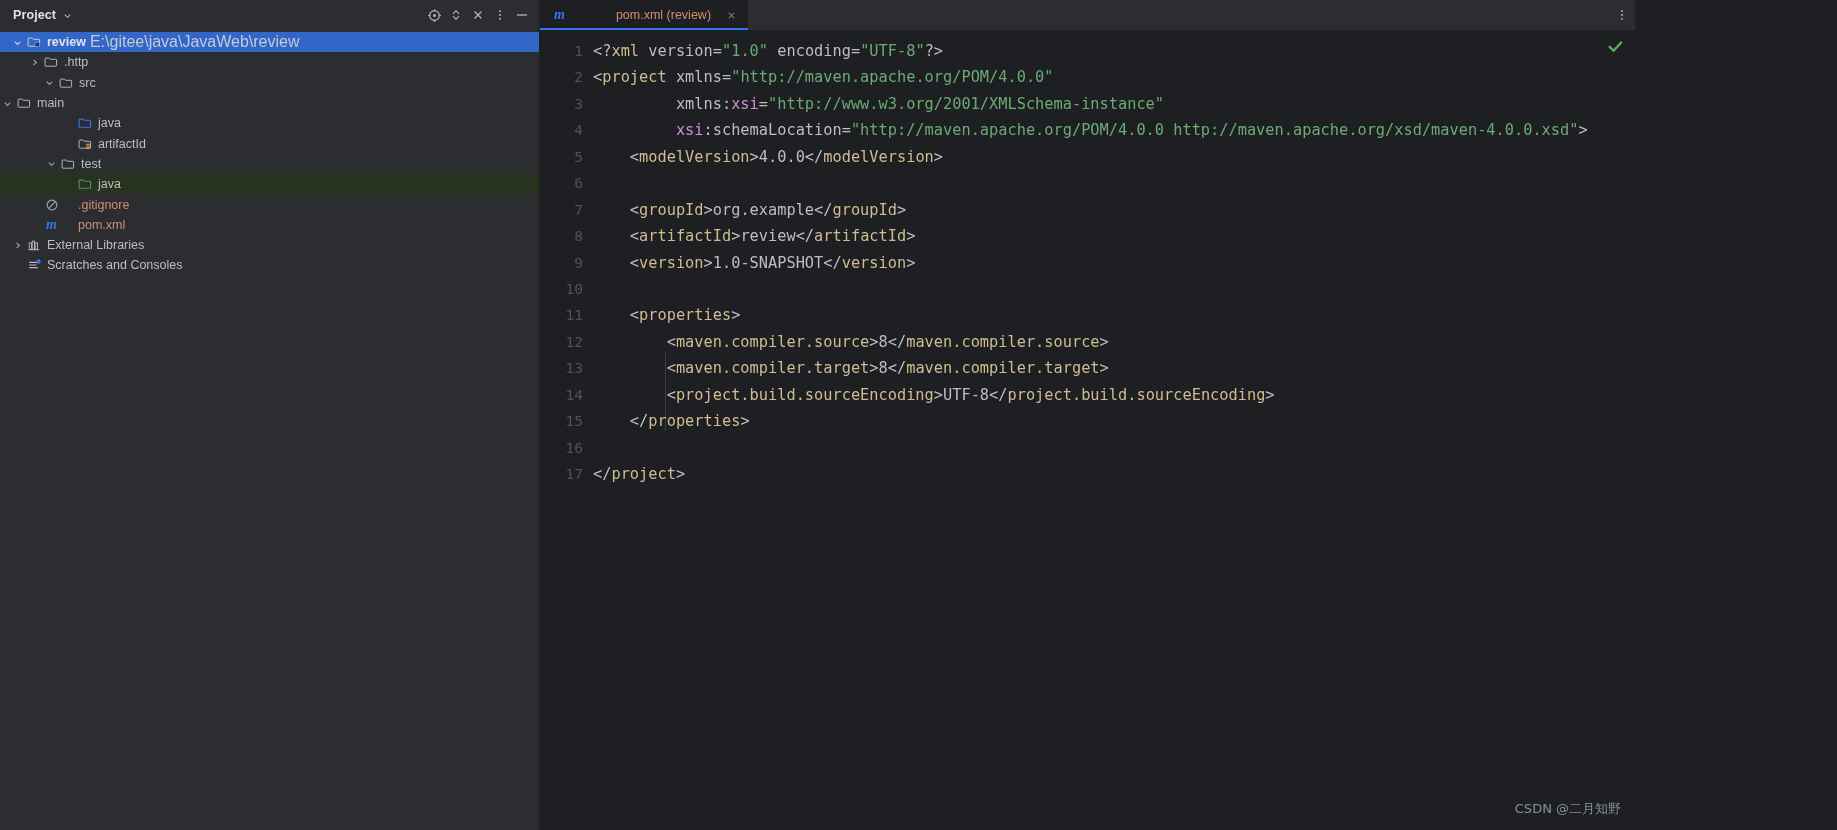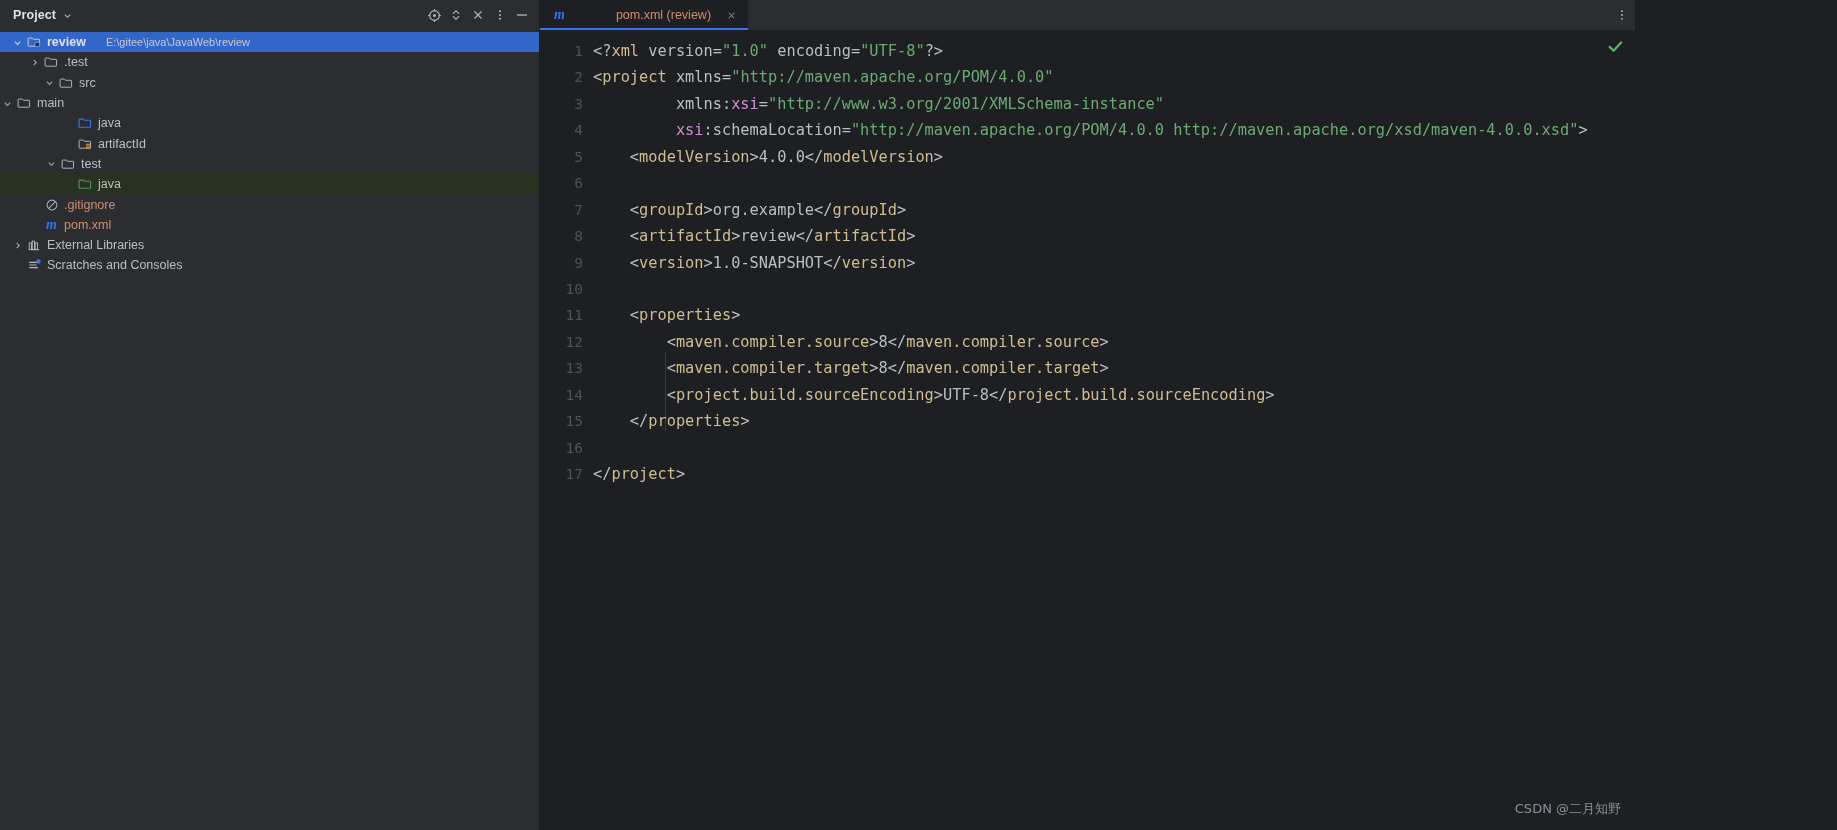--- a/index.html
+++ b/index.html
@@ -57,22 +57,22 @@
     margin-right: 2px;
   }
   .twisty.empty { }
   .node-icon {
     width: 17px; min-width: 17px; height: 16px;
     display: flex; align-items: center; justify-content: center;
     margin-right: 4px;
   }
   .node-label { color: #bcbec4; }
   .node-label.bold { font-weight: bold; color: #dfe1e5; }
-  .node-label.vcs-orange { color: #cf8e6d; }
-  .node-path { color: #7a7e85; margin-left: 20px; font-size: 11px; }
+  .node-label.vcs-orange { color: #cf8e6d; margin-left: 14px; }
+  .node-path { color: #7a7e85; margin-left: 4px; font-size: 16px; }
   .row.selected .node-path { color: #c5cad3; }
 
   
   #editor-area {
     flex: 1; height: 830px;
     display: flex; flex-direction: column;
     background: #1e1f22;
     position: relative; overflow: hidden;
   }
   #tabbar {
@@ -246,21 +246,21 @@
         <span class="twisty">
           <svg width="9" height="9" viewBox="0 0 10 10">
               <path d="M4 2 L7 5 L4 8" fill="none" stroke="#9ca0a8" stroke-width="1.3"></path>
             </svg>
         </span>
         <span class="node-icon">
           <svg width="15" height="14" viewBox="0 0 16 16">
             <path d="M1.5 3.5 h4 l1.2 1.4 H13 a.8.8 0 0 1 .8.8 v6.3 a.8.8 0 0 1-.8.8 H1.5 a.8.8 0 0 1-.8-.8 V4.3 a.8.8 0 0 1 .8-.8z" fill="none" stroke="#b4b8bf" stroke-width="1.1"></path>
           </svg>
         </span>
-        <span class="node-label">.test</span>
+        <span class="node-label">.http</span>
       </div>
 
       <div class="row" style="padding-left:42px">
         <span class="twisty">
           <svg width="9" height="9" viewBox="0 0 10 10">
               <path d="M2 4 L5 7 L8 4" fill="none" stroke="#9ca0a8" stroke-width="1.3"></path>
             </svg>
         </span>
         <span class="node-icon">
           <svg width="15" height="14" viewBox="0 0 16 16">

